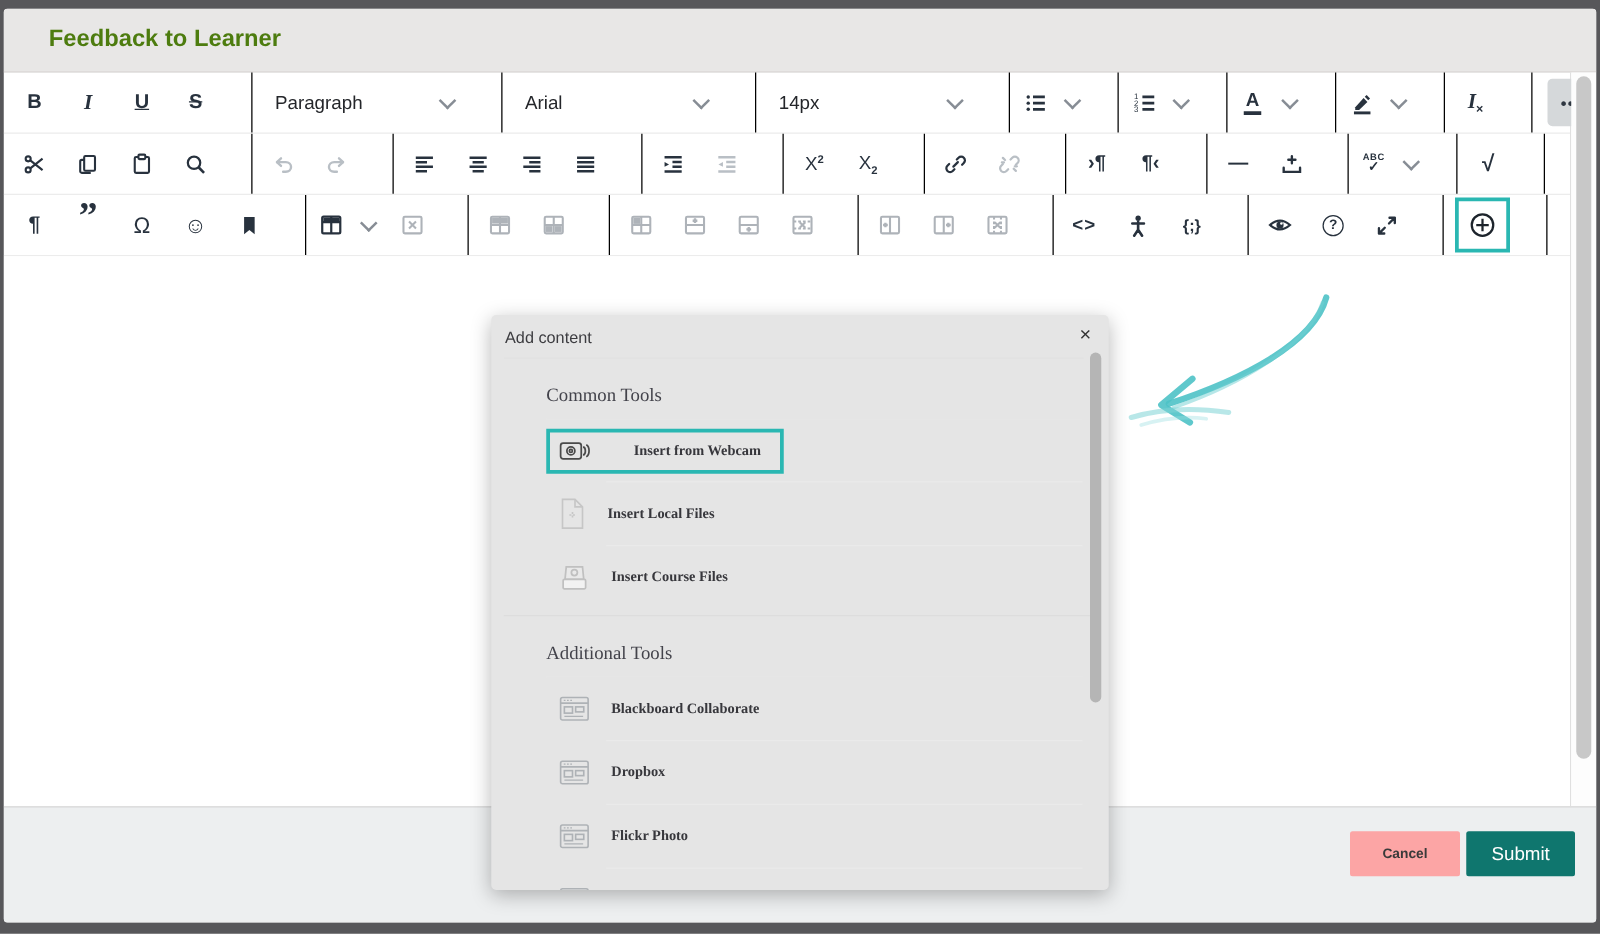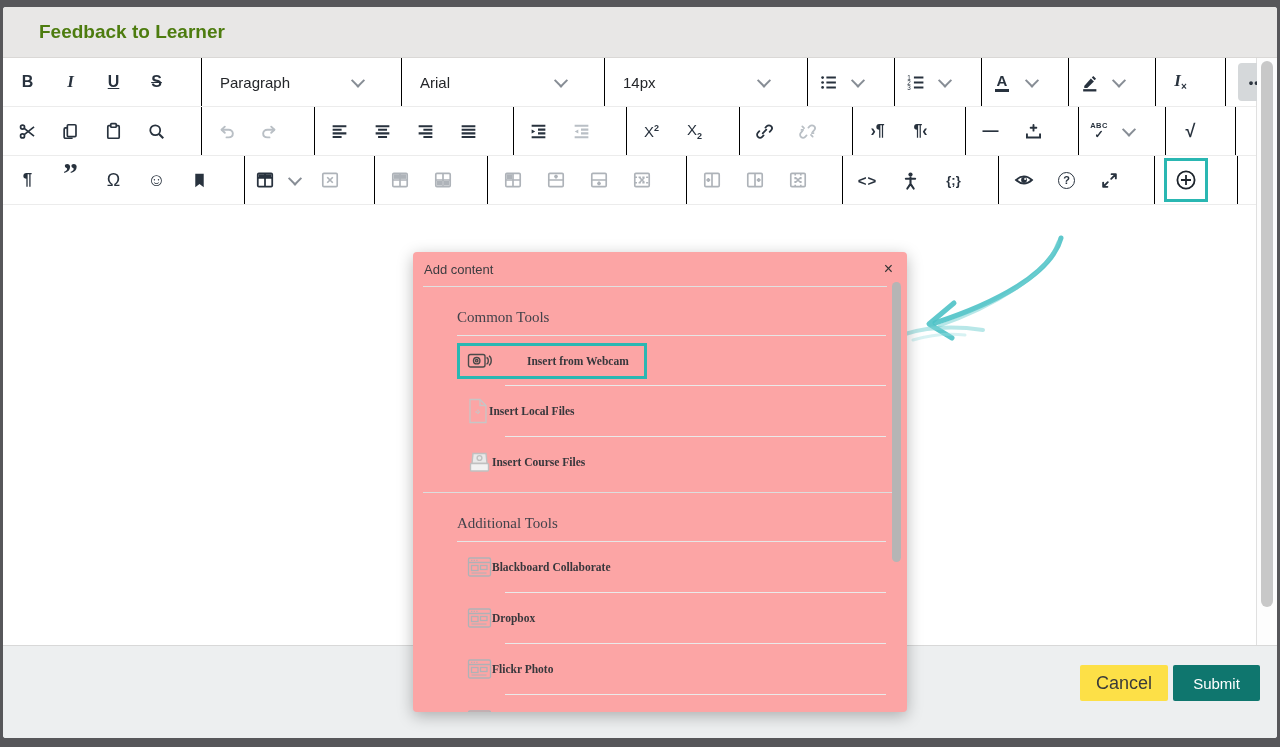--- a/index.html
+++ b/index.html
@@ -57,36 +57,36 @@
            box-sizing:border-box;display:flex;align-items:center;justify-content:center;
            margin:0 6px;color:#1d242c;cursor:pointer;}
   .editor{flex:1;background:#fff;}
   
   .scroll-col{width:20px;background:#fdfdfd;position:relative;}
   .page-thumb{position:absolute;left:4px;top:3px;width:12px;height:546px;background:#c8c8c8;border-radius:7px;cursor:pointer;}
   
   .footer{position:absolute;left:0;right:0;bottom:0;height:93px;background:#edeff0;
           border-top:1px solid #d8d8d8;box-sizing:border-box;}
   .footer-btns{position:absolute;right:17px;top:19px;display:flex;gap:5px;}
-  .btn-cancel{width:88px;height:36px;background:#fde047;border:none;border-radius:2px;
-              font-size:18px;color:#3a3a3a;display:flex;align-items:center;justify-content:center;cursor:pointer;}
+  .btn-cancel{width:88px;height:36px;background:#fca5a5;border:none;border-radius:2px;
+              font-size:11px;color:#3a3a3a;display:flex;align-items:center;justify-content:center;cursor:pointer;font-weight:bold;}
   .btn-submit{width:87px;height:36px;background:#0f766e;border:none;border-radius:2px;
               font-size:15px;color:#fff;display:flex;align-items:center;justify-content:center;cursor:pointer;}
   
-  .dialog{position:absolute;left:390px;top:245px;width:494px;height:460px;background:#fca5a5;
-          border-radius:4px;box-shadow:0 4px 16px rgba(0,0,0,.28);z-index:5;overflow:hidden;margin-left:20px;}
+  .dialog{position:absolute;left:390px;top:245px;width:494px;height:460px;background:#e5e5e5;
+          border-radius:4px;box-shadow:0 4px 16px rgba(0,0,0,.28);z-index:5;overflow:hidden;}
   .dlg-head{height:34px;display:flex;align-items:center;justify-content:space-between;
             padding:0 14px 0 11px;}
   .dlg-title{font-size:13px;color:#3c3c40;}
   .dlg-close{font-size:16px;color:#333;cursor:pointer;line-height:1;}
   .dlg-head-div{height:1px;background:#e1e1e1;margin:0 20px 0 10px;}
   .dlg-body{padding:0 21px 0 44px;position:relative;font-family:Liberation Serif, serif;}
   .sec-header{font-size:15px;color:#43434b;margin:22px 0 9px;}
   .sec-underline{height:1px;background:#e6e6e6;margin-right:0;}
-  .item{display:flex;align-items:center;gap:0;height:50px;padding-left:10px;cursor:pointer;}
+  .item{display:flex;align-items:center;gap:17px;height:50px;padding-left:10px;cursor:pointer;}
   .item-label{font-size:11.5px;font-weight:bold;color:#37373c;}
   .item-div{height:1px;background:#eaeaea;margin-left:48px;}
   .hl-item{display:inline-flex;align-items:center;gap:33px;border:3px solid #2ab7b2;
            padding:5px 15px 5px 7px;margin:7px 0 6px;cursor:pointer;}
   .section-div{height:1px;background:#dddddd;margin:5px -11px 0 -34px;}
   .dlg-thumb{position:absolute;right:6px;top:30px;width:9px;height:280px;background:#b5b5b5;border-radius:5px;cursor:pointer;}
   
   .arrow-svg{position:absolute;left:890px;top:223px;z-index:4;pointer-events:none;}
   svg.ic{display:block;}
 </style>

